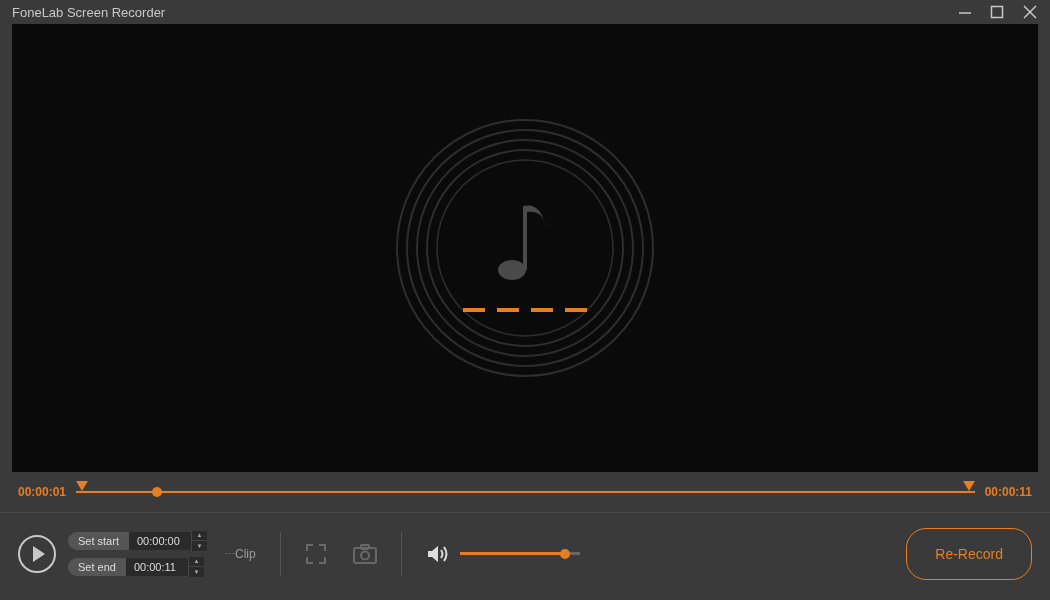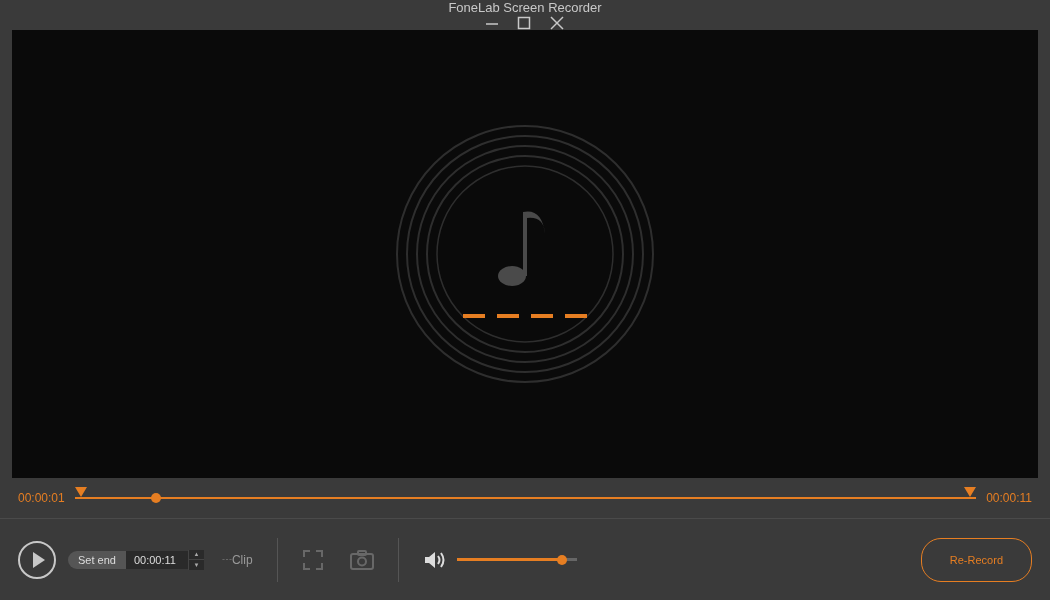--- a/index.html
+++ b/index.html
@@ -6,27 +6,26 @@
   body {
     width: 1050px;
     height: 600px;
     background: #3a3a3a;
     font-family: Arial, sans-serif;
     color: #b0b0b0;
     font-size: 12px;
     overflow: hidden;
   }
   .titlebar {
-    height: 30px;
+    height: 24px;
     display: flex;
     align-items: center;
     justify-content: space-between;
     padding: 0 12px;
     background: #3a3a3a;
-    flex-direction: column;
   }
   .app-title { color: #c8c8c8; font-size: 13px; }
   .window-controls { display: flex; gap: 18px; align-items: center; }
   .window-controls span { cursor: pointer; display: inline-flex; }
 
   .preview {
     height: 448px;
     background: #0a0a0a;
     margin: 0 12px;
     position: relative;
@@ -61,21 +60,21 @@
     background:#e67e22;
   }
 
   .timeline {
     height: 40px;
     display:flex;
     align-items:center;
     gap:10px;
     padding: 0 18px;
   }
-  .time-label { color:#e67e22; font-size:12px; }
+  .time-label { color:#e67e22; font-size:12px;font-weight:bold; }
   .track-wrap { flex:1; position:relative; height:20px; }
   .track-line {
     position:absolute;
     top:50%; left:0; right:0;
     height:2px; background:#e67e22;
     transform:translateY(-50%);
   }
   .handle-left, .handle-right {
     position:absolute;
     top:-1px;
@@ -221,23 +220,23 @@
     transform:translate(-50%,-50%);
     width:10px;height:10px;
     border-radius:50%;
     background:#e67e22;
   }
 
   .spacer { flex:1; }
 
   .pill-btn {
     border-radius:20px;
-    height:44px;
+    height:52px;
     padding:0 28px;
-    font-size:11px;
+    font-size:14px;
     display:flex;
     align-items:center;
     justify-content:center;
     cursor:pointer;
   }
   .pill-outline {
     border:1px solid #e67e22;
     color:#e67e22;
     background:transparent;
   }
@@ -307,20 +306,28 @@
 </div>
 
 <div class="controls">
 
   <div class="play-btn">
     <div class="play-triangle"></div>
   </div>
 
   <div class="clip-group">
     <div class="clip-row">
+      <span class="clip-btn">Set start</span>
+      <span class="clip-time">00:00:00</span>
+      <div class="spinner">
+        <div class="sp">▲</div>
+        <div class="sp">▼</div>
+      </div>
+    </div>
+    <div class="clip-row">
       <span class="clip-btn">Set end</span>
       <span class="clip-time">00:00:11</span>
       <div class="spinner">
         <div class="sp">▲</div>
         <div class="sp">▼</div>
       </div>
     </div>
   </div>
 
   <div class="clip-label">

